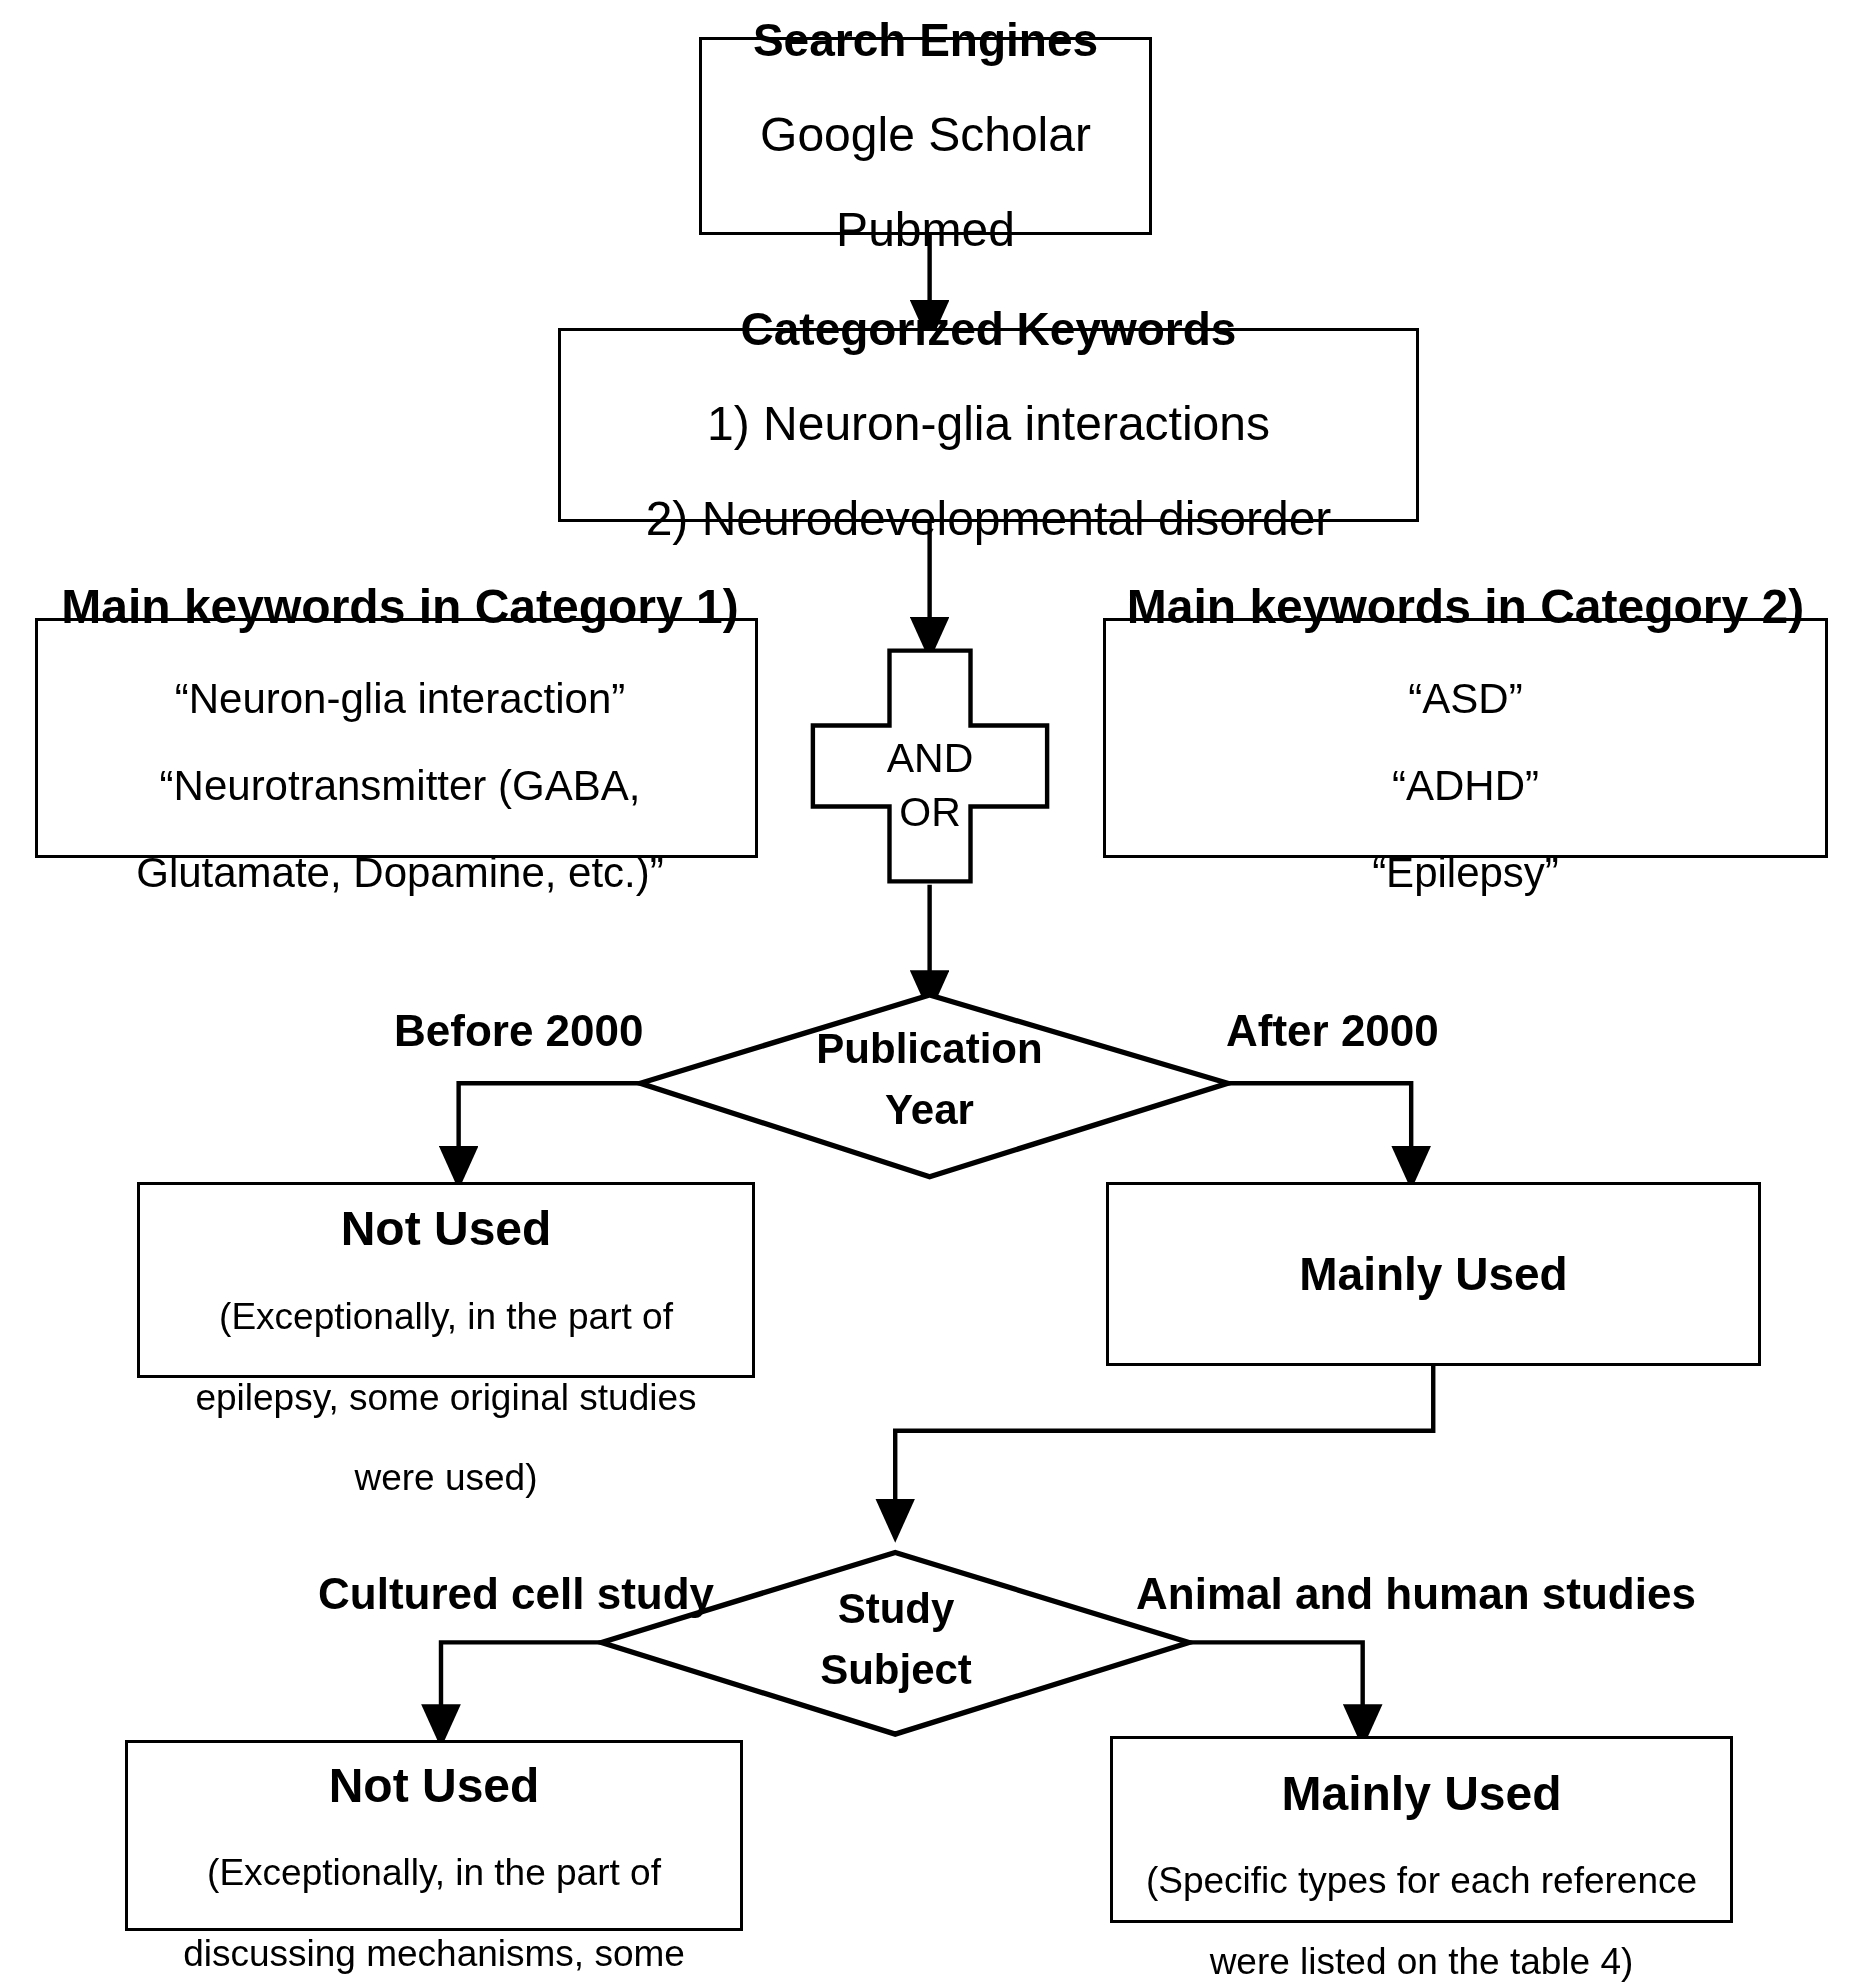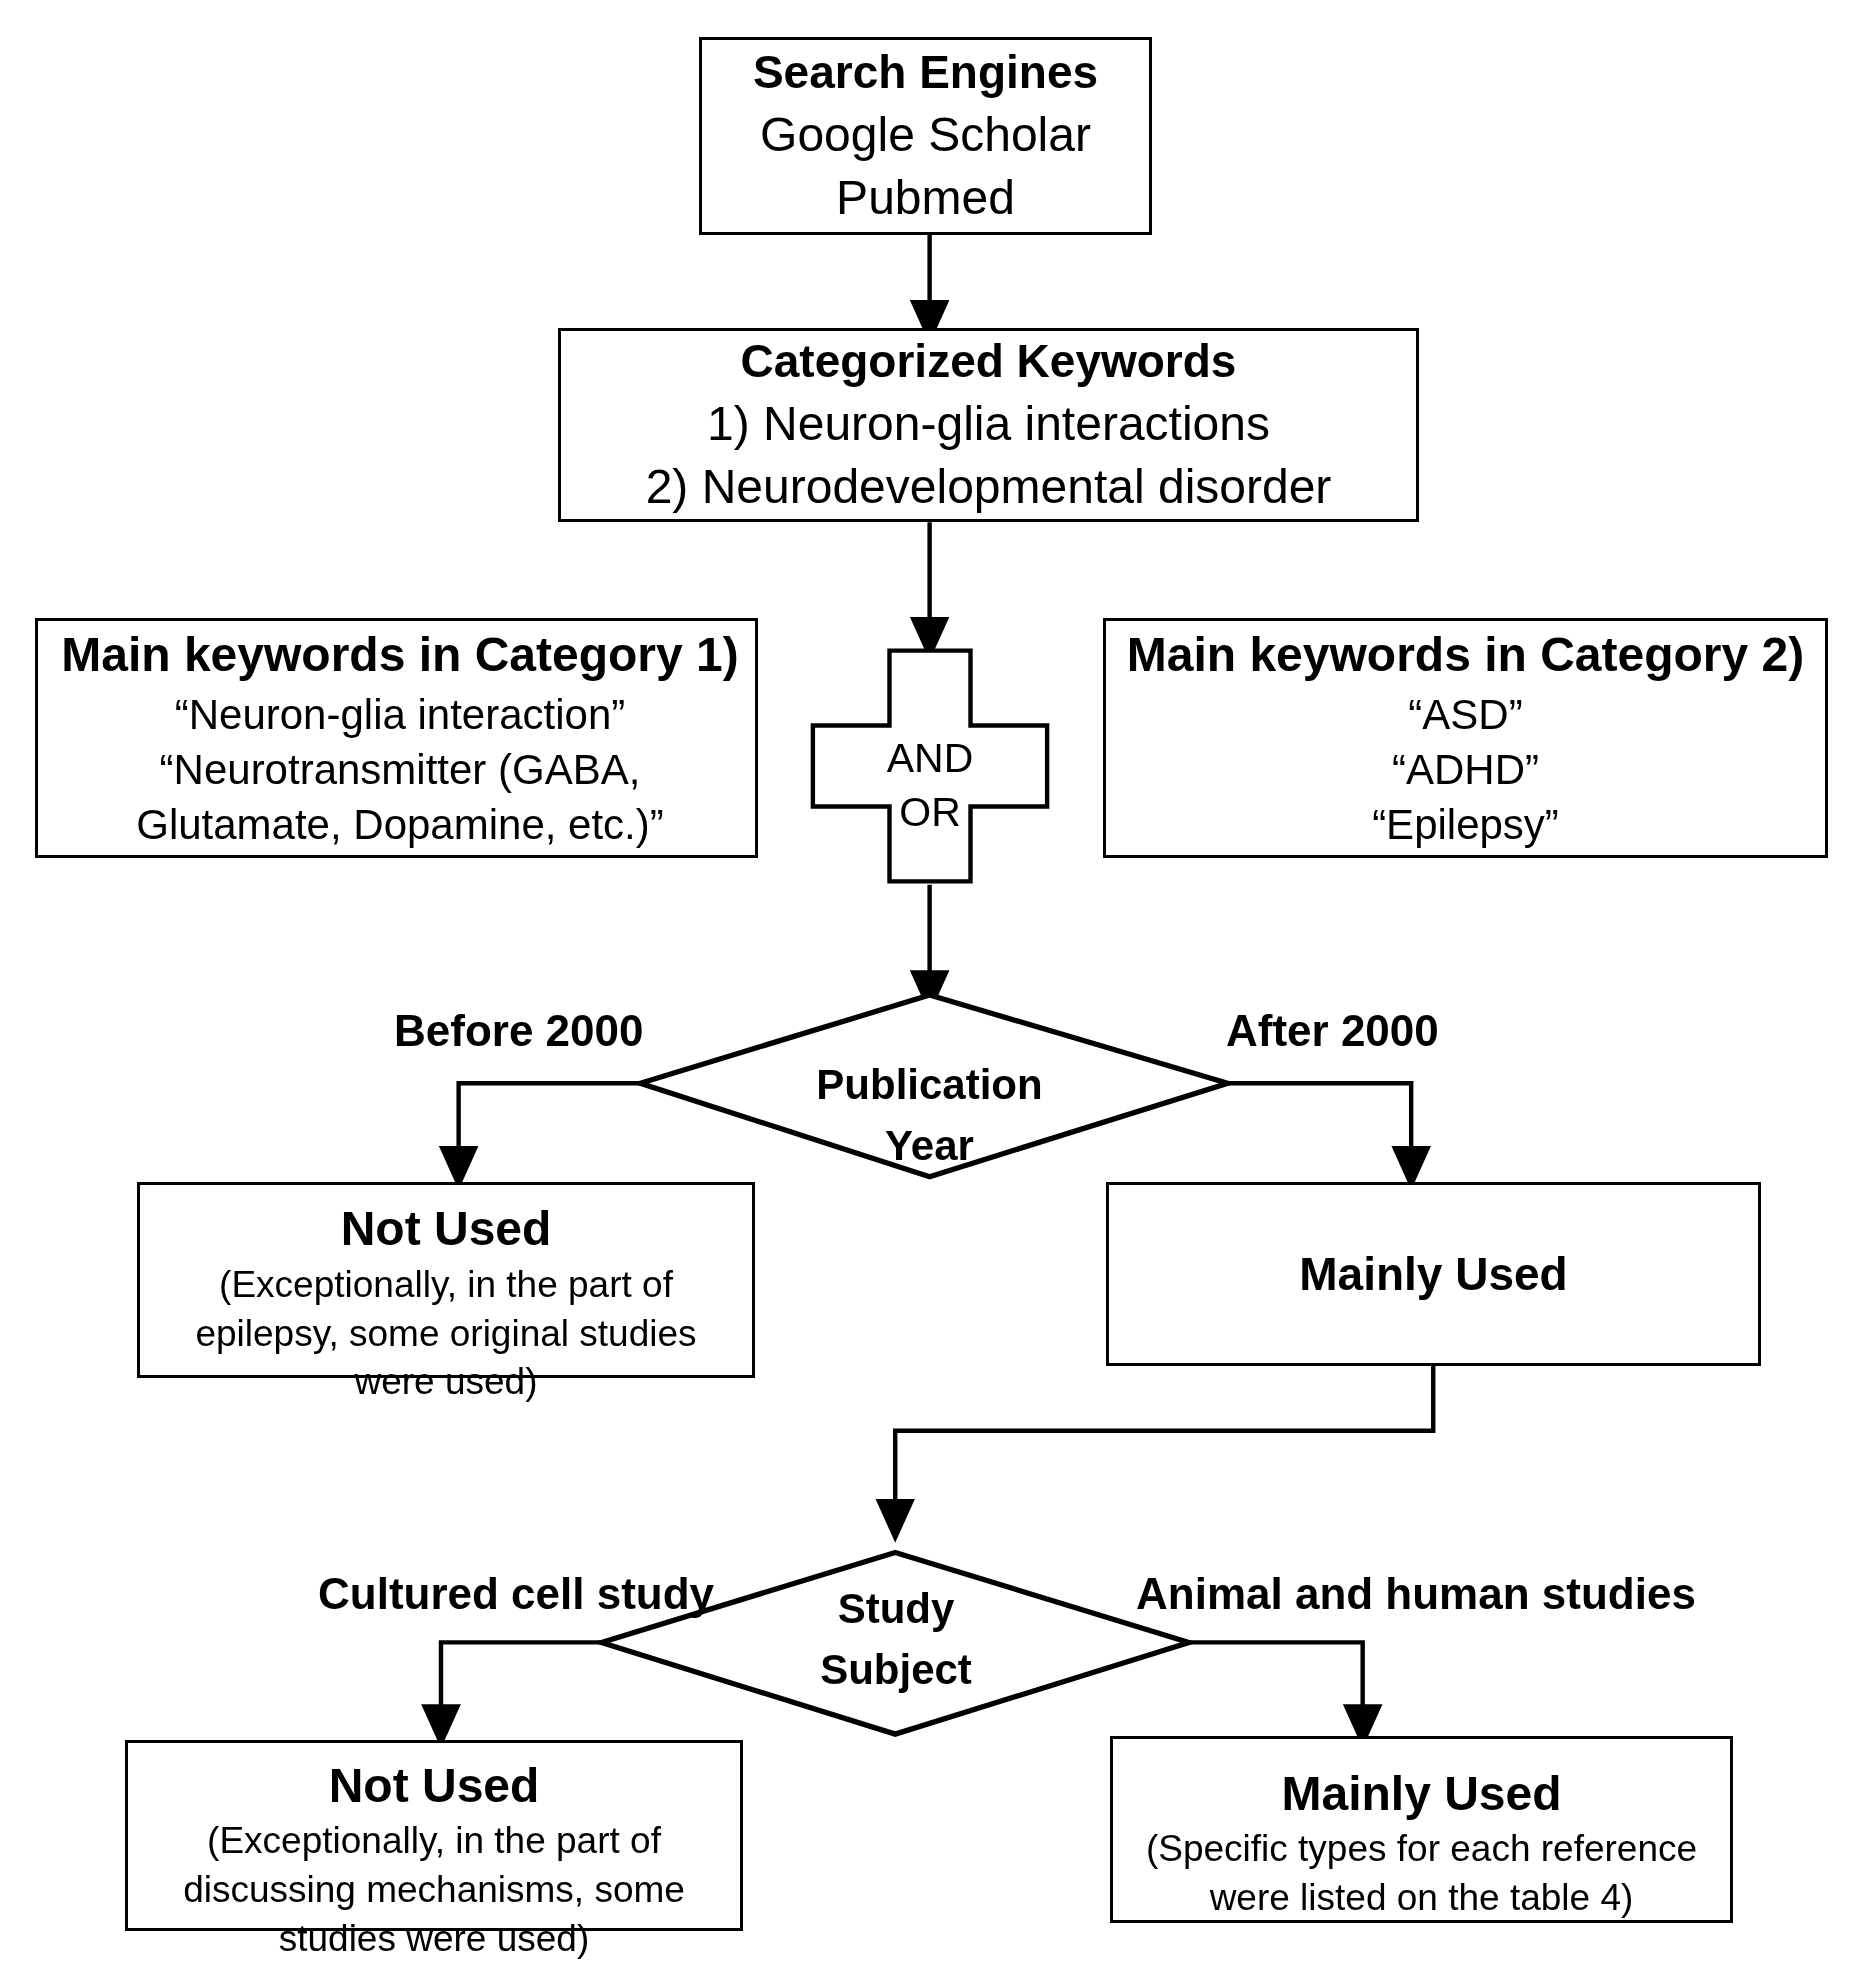--- a/index.html
+++ b/index.html
@@ -32,20 +32,21 @@
     position: absolute;
     box-sizing: border-box;
     border: 3.5px solid #000000;
     background: #ffffff;
     display: flex;
     flex-direction: column;
     align-items: center;
     justify-content: center;
     text-align: center;
     line-height: 1.32;
+    gap: 32px;
   }
   .node-title {
     font-weight: bold;
     white-space: nowrap;
   }
   .node-line {
     font-weight: normal;
     white-space: nowrap;
   }
   .fs-52 { font-size: 46px; }
@@ -151,21 +152,21 @@
     <div class="cross-label" style="top:139px;">OR</div>
   </div>
 
   <div class="node-box" id="node-category-2" style="left:1103px; top:618px; width:725px; height:240px;">
     <div class="node-title fs-50">Main keywords in Category 2)</div>
     <div class="node-line fs-48">“ASD”</div>
     <div class="node-line fs-48">“ADHD”</div>
     <div class="node-line fs-48">“Epilepsy”</div>
   </div>
 
-  <div class="diamond-label" style="left:753px; top:1019px; width:353px;margin-top:36px;">
+  <div class="diamond-label" style="left:753px; top:1019px; width:353px;">
     <div>Publication</div>
     <div>Year</div>
   </div>
 
   <div class="edge-label" style="left:394px; top:1006px;">Before 2000</div>
   <div class="edge-label" style="left:1226px; top:1006px;">After 2000</div>
 
   <div class="node-box" id="node-year-not-used" style="left:137px; top:1182px; width:618px; height:196px; justify-content:flex-start; padding-top:12.4px;">
     <div class="node-title fs-50">Not Used</div>
     <div class="node-line fs-42">(Exceptionally, in the part of</div>

